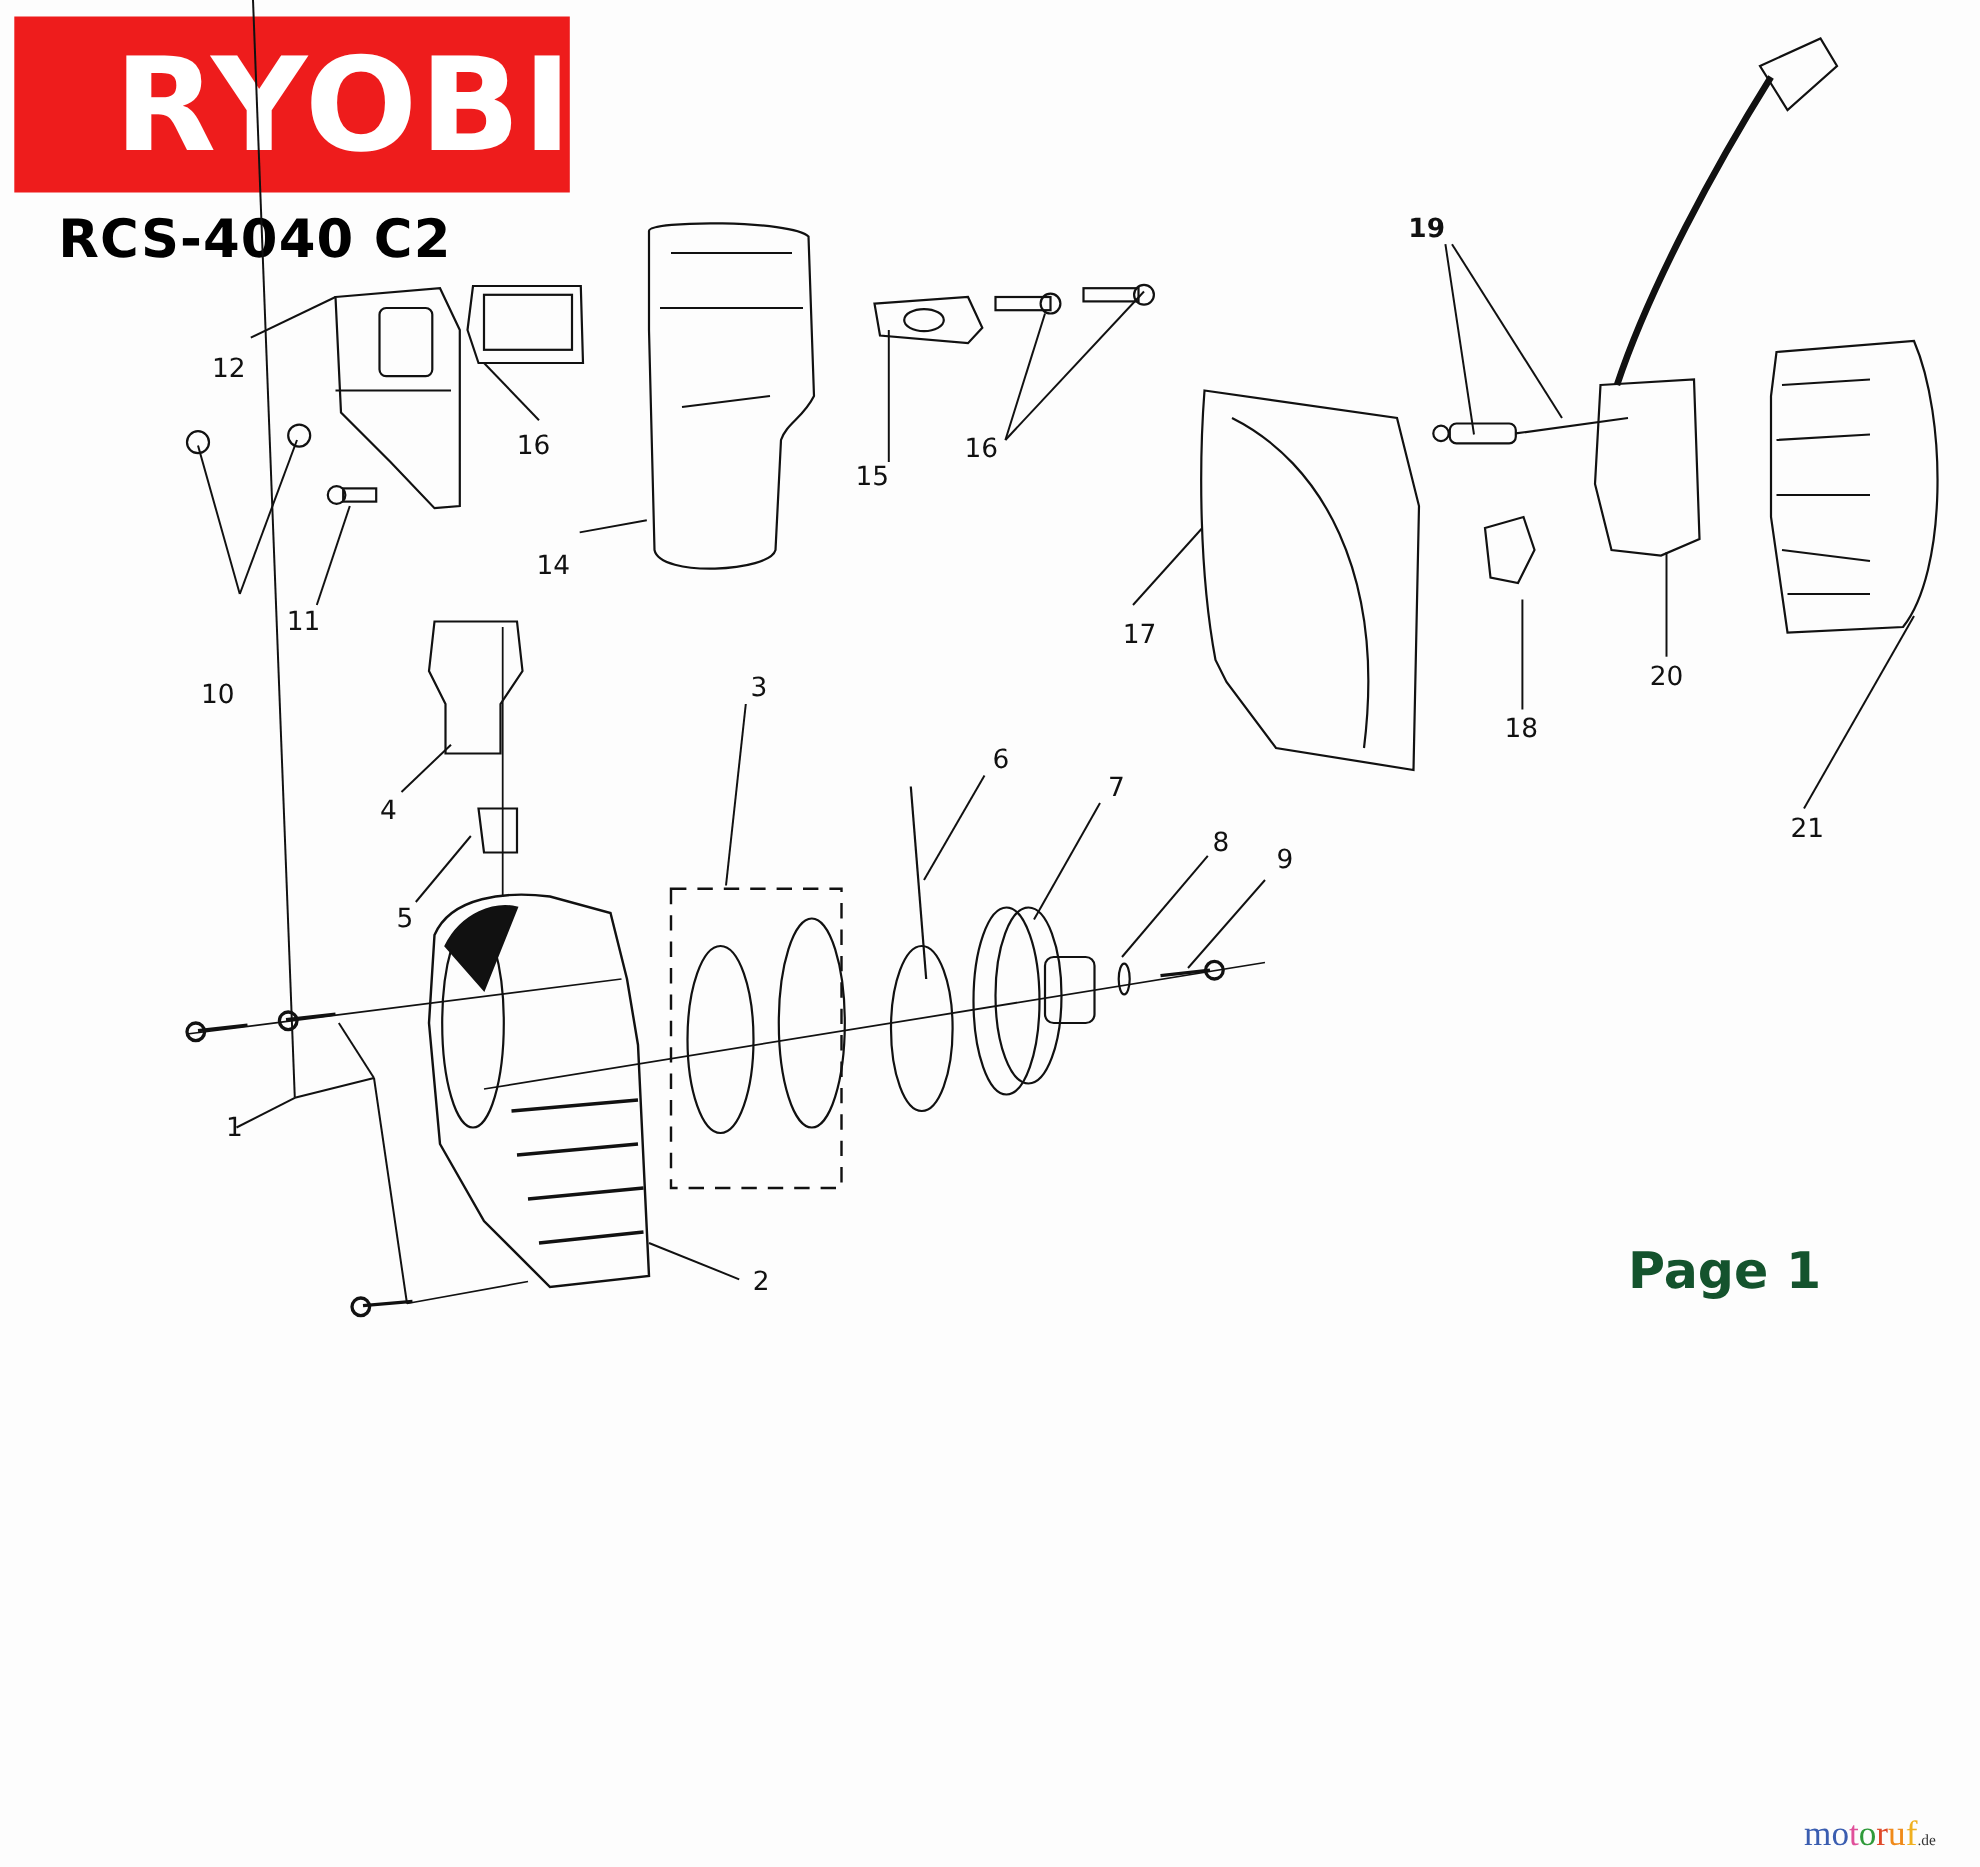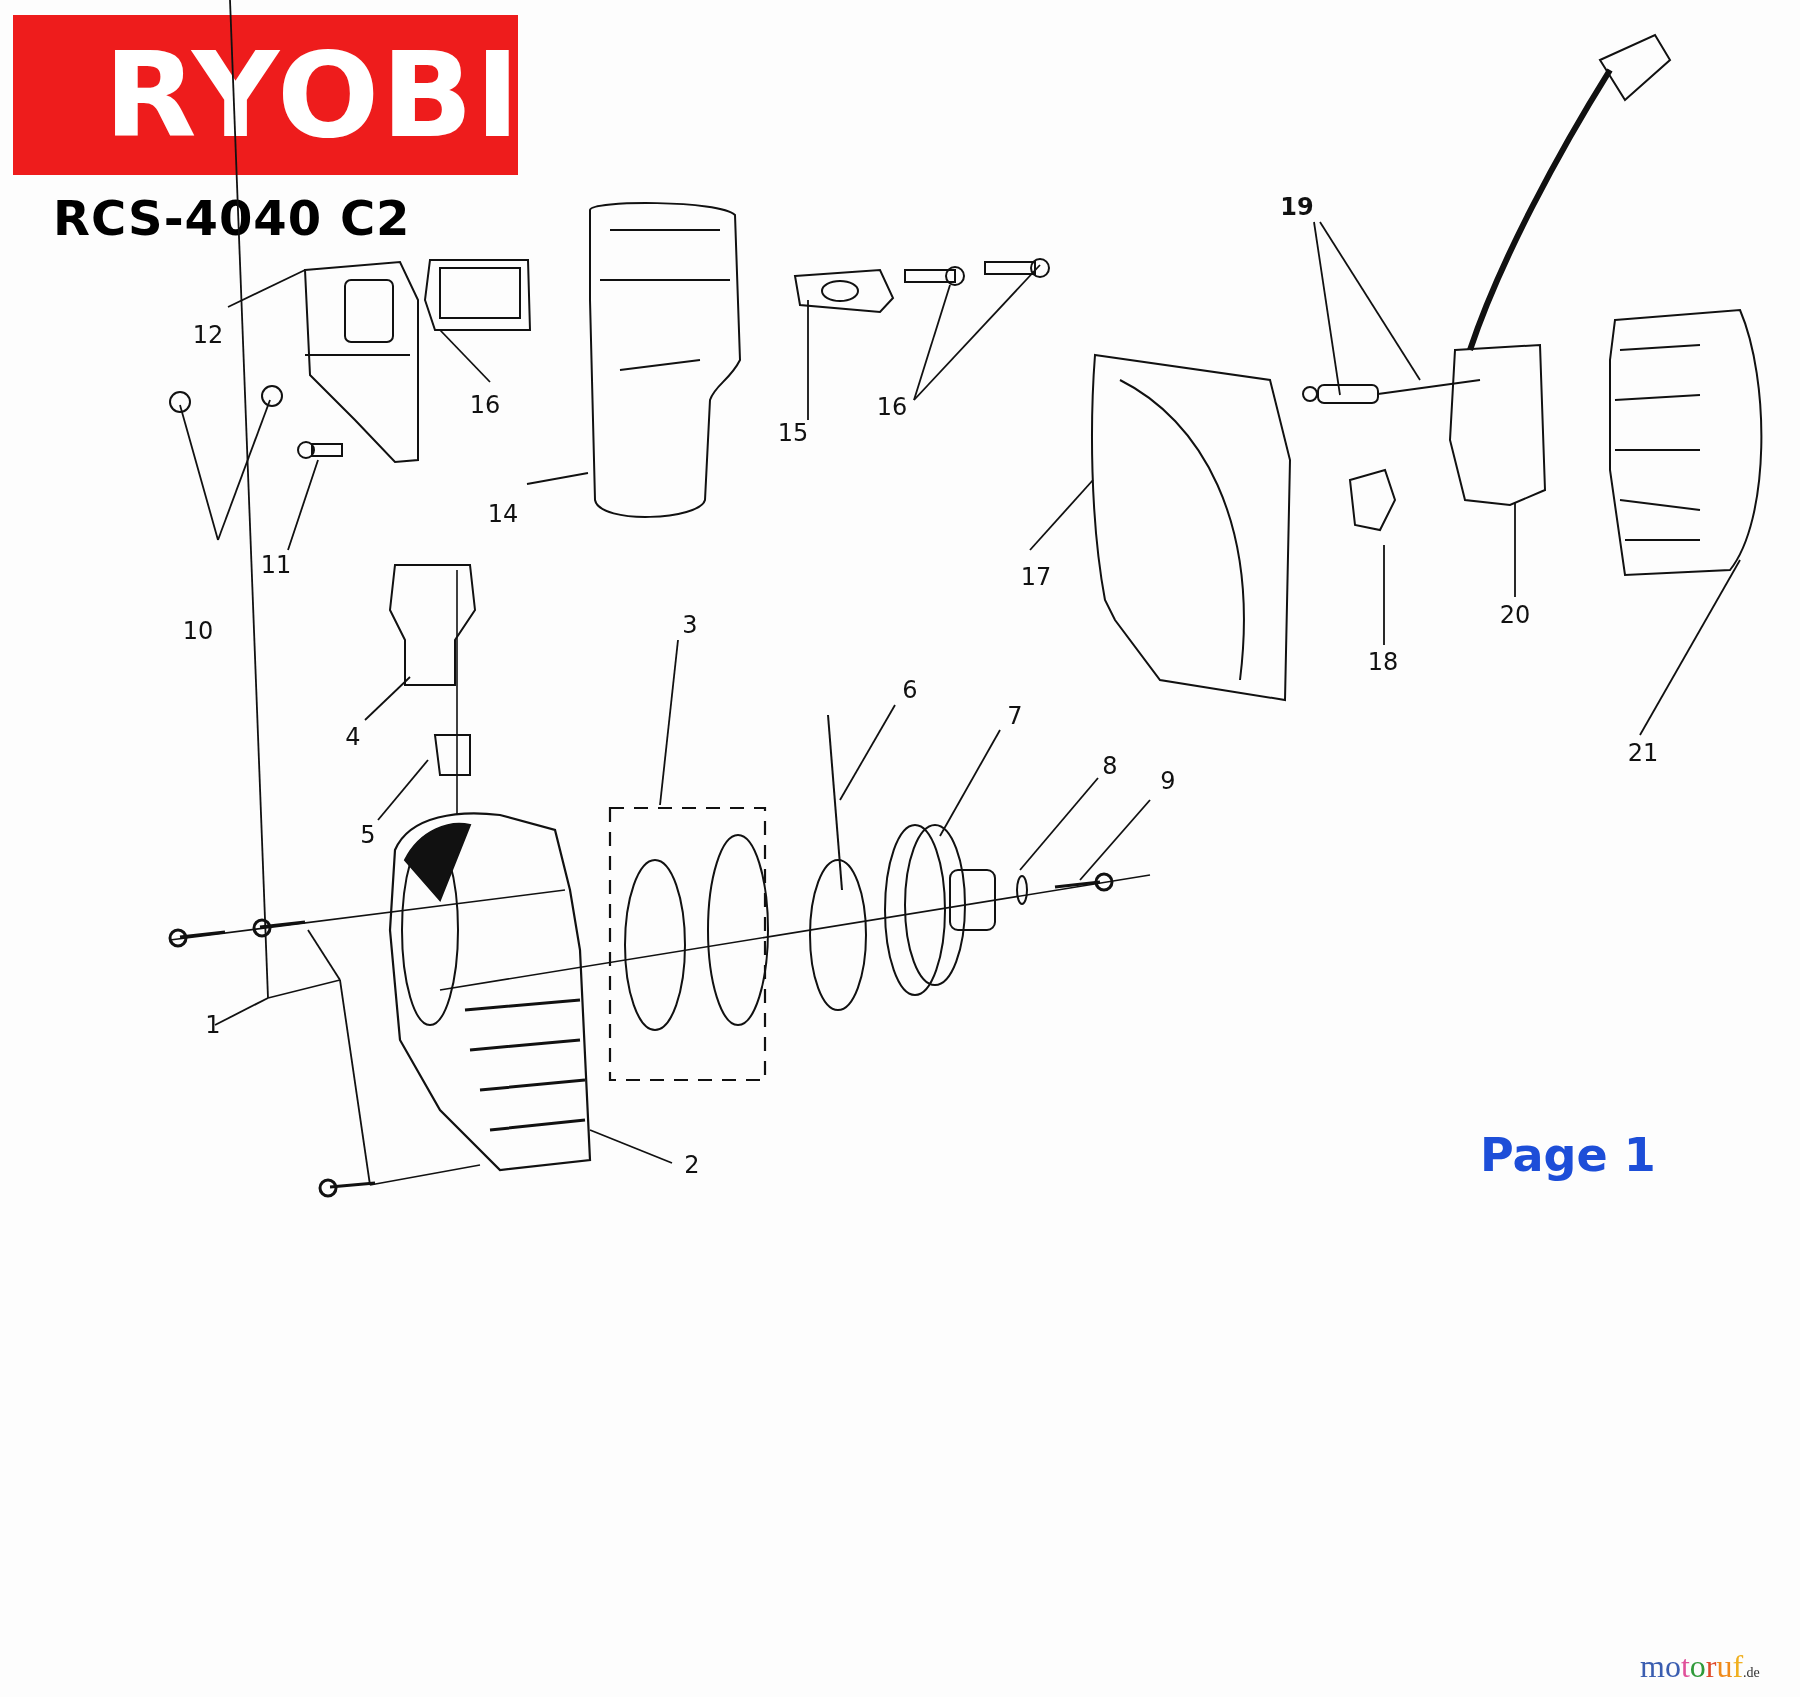--- a/index.html
+++ b/index.html
@@ -1,20 +1,20 @@
 <!DOCTYPE html>
 <html><head>
 <meta charset="utf-8">
 <style>
   html,body{margin:0;padding:0;background:#fdfdfd;}
   body{width:1800px;height:1697px;position:relative;overflow:hidden;font-family:"Liberation Sans",sans-serif;}
   .logo{position:absolute;left:13px;top:15px;width:505px;height:160px;background:#ee1c1c;display:flex;align-items:center;justify-content:flex-end;}
   .logo span{color:#fff;font-family:"DejaVu Sans",sans-serif;font-weight:bold;font-size:118px;letter-spacing:2px;line-height:1;transform:scaleX(1.02);}
   .model{position:absolute;left:53px;top:190px;font-family:"DejaVu Sans",sans-serif;font-weight:bold;font-size:48px;color:#000;letter-spacing:1px;}
-  .page{position:absolute;left:1480px;top:1128px;font-family:"DejaVu Sans",sans-serif;font-weight:bold;font-size:46px;color:#1d4ed8;}
+  .page{position:absolute;left:1480px;top:1128px;font-family:"DejaVu Sans",sans-serif;font-weight:bold;font-size:46px;color:#14532d;}
   .wm{position:absolute;left:1640px;top:1648px;font-family:Liberation Serif, serif;font-size:32px;}
   .wm .d{font-size:14px;color:#333;}
   svg.diagram{position:absolute;left:0;top:0;}
   .lbl{position:absolute;font-family:"DejaVu Sans",sans-serif;font-size:24px;color:#111;transform:translate(-50%,-50%);}
 </style>
 </head>
 <body>
 
 <div class="logo">
   <span>RYOBI</span>

